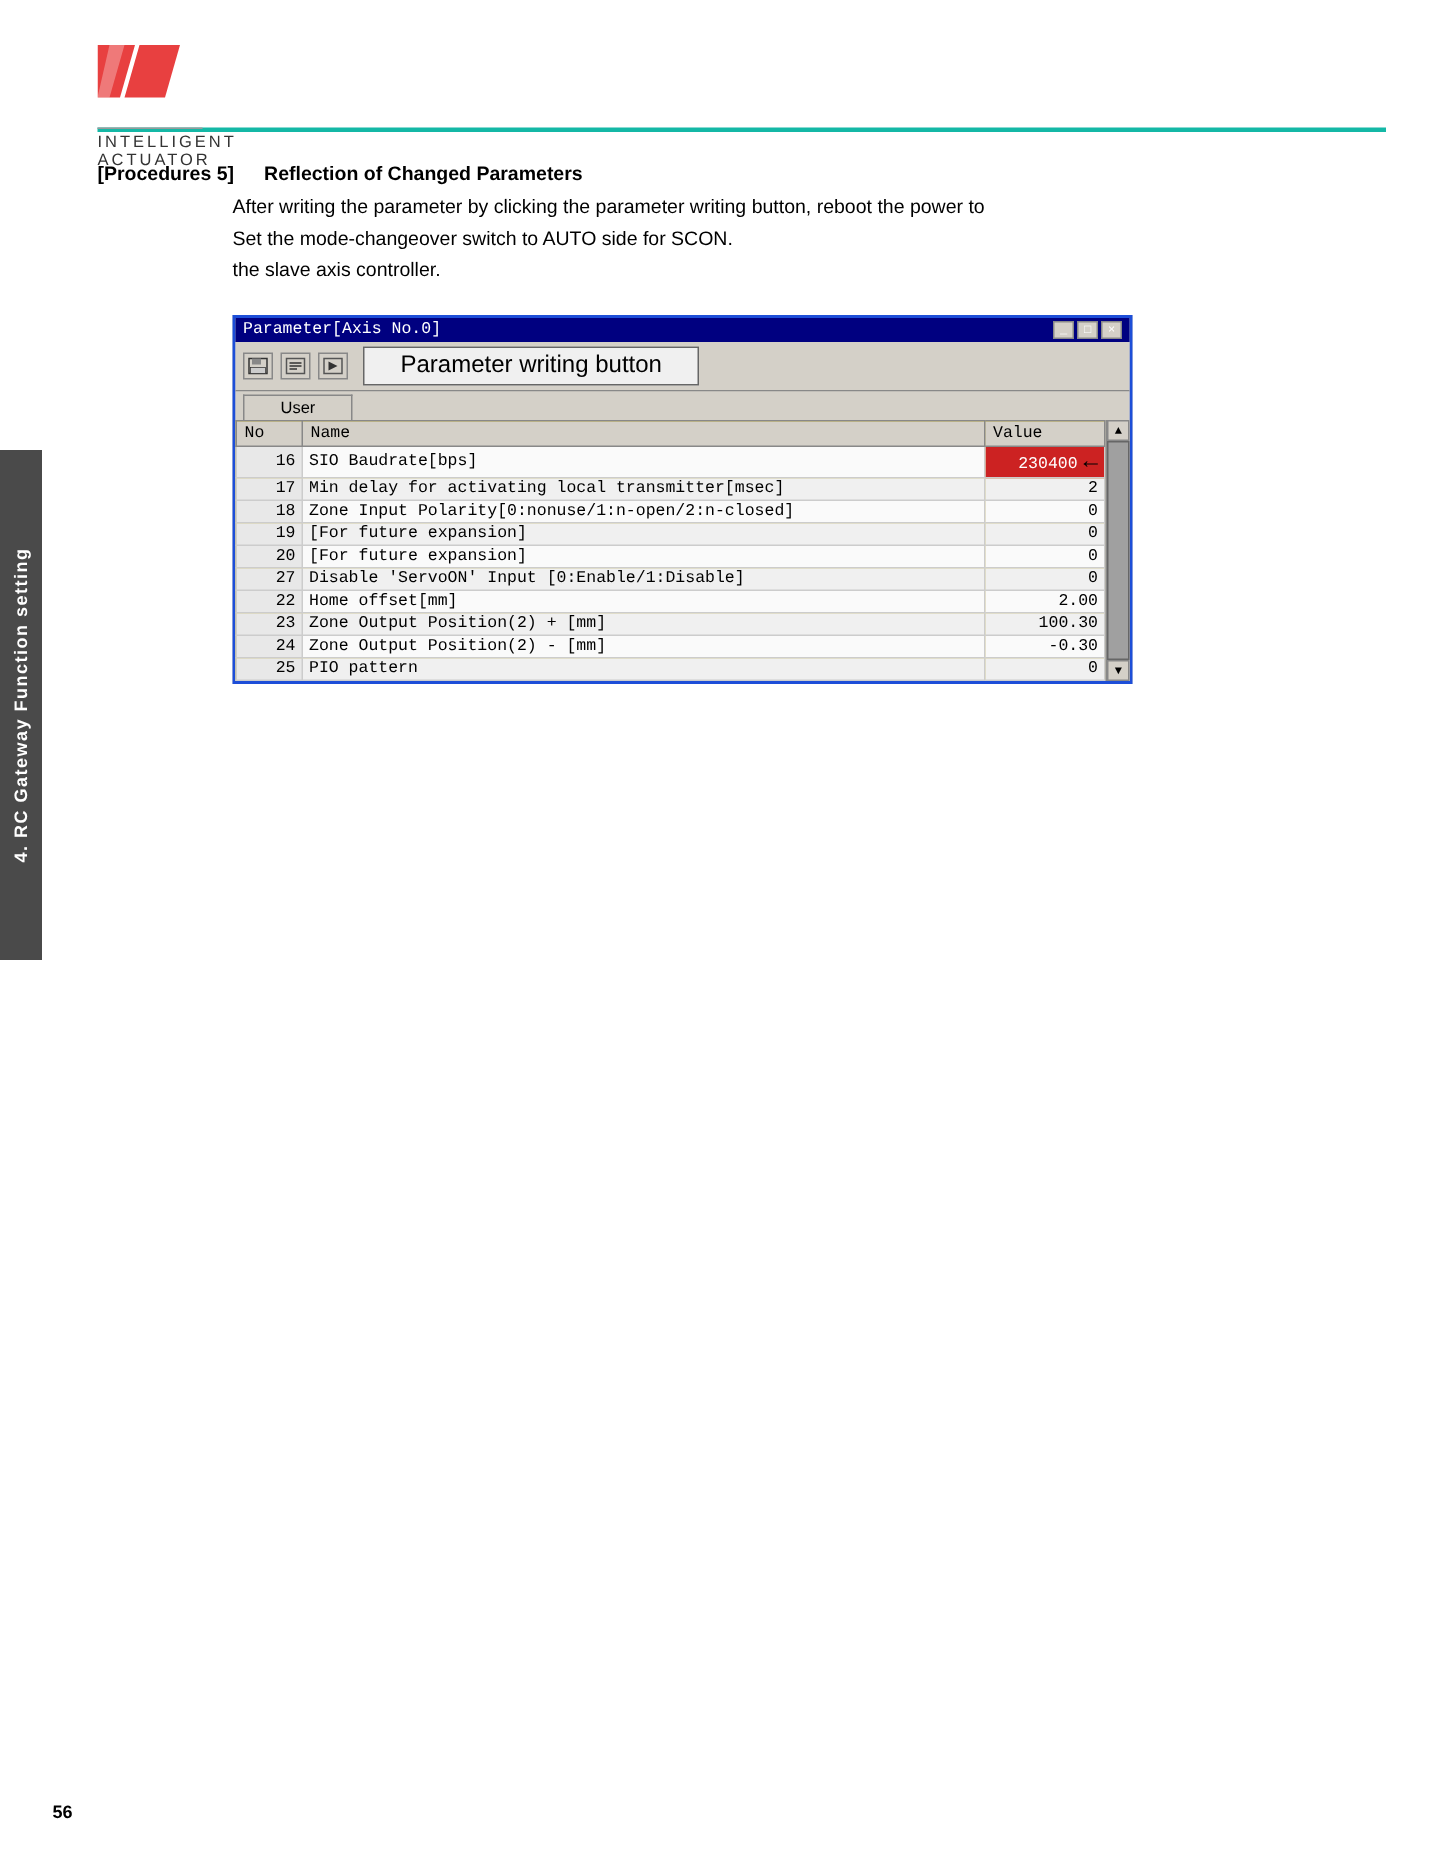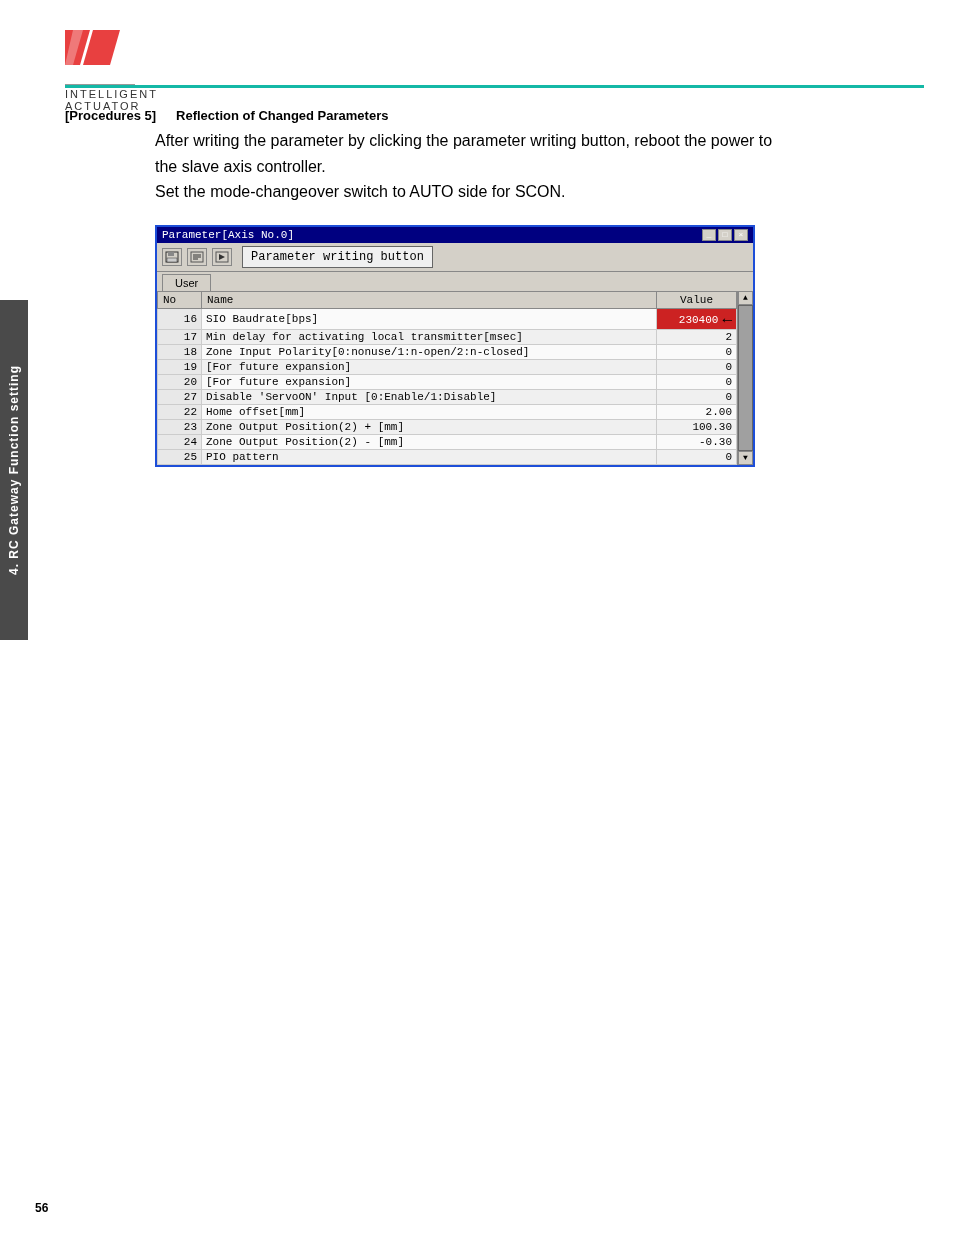--- a/index.html
+++ b/index.html
@@ -72,21 +72,21 @@
       margin-bottom: 20px;
     }
 
     .procedures-title {
       font-size: 13px;
       font-weight: bold;
       margin-bottom: 5px;
     }
 
     .procedures-text {
-      font-size: 16px;
+      font-size: 13px;
       margin-left: 90px;
       line-height: 1.6;
     }
 
     
     .param-window {
       border: 2px solid #1d4ed8;
       width: 600px;
       margin-left: 90px;
       background: #d4d0c8;
@@ -143,37 +143,37 @@
       display: flex;
       align-items: center;
       justify-content: center;
       font-size: 8px;
       cursor: pointer;
     }
 
     .write-button-callout {
       background: #f0f0f0;
       border: 1px solid #666;
-      padding: 3px 8px;
-      font-size: 12px;
-      font-family: Liberation Mono, monospace;
+      padding: 3px 24px;
+      font-size: 16px;
+      font-family: Liberation Sans, sans-serif;
       margin-left: 5px;
     }
 
     .param-tabs {
       background: #d4d0c8;
       padding: 2px 5px 0;
     }
 
     .param-tab {
       display: inline-block;
       background: #d4d0c8;
       border: 1px solid #888;
       border-bottom: none;
-      padding: 2px 12px;
+      padding: 2px 24px;
       font-size: 11px;
       cursor: pointer;
       font-family: Arial, sans-serif;
     }
 
     
     .param-table {
       width: 100%;
       border-collapse: collapse;
       background: #fde047;
@@ -184,21 +184,21 @@
     .param-table th {
       background: #d4d0c8;
       border: 1px solid #888;
       padding: 2px 5px;
       text-align: left;
       font-weight: normal;
       font-family: 'Courier New', monospace;
     }
 
     .param-table th.value-col {
-      text-align: center;
+      text-align: left;
       width: 80px;
     }
 
     .param-table td {
       border: 1px solid #ccc;
       padding: 1px 4px;
       background: white;
     }
 
     .param-table td.no-col {
@@ -304,22 +304,22 @@
     </div>
   </div>
 
   <div class="procedures">
     <div style="display:flex; gap: 20px;">
       <span class="procedures-title">[Procedures 5]</span>
       <span class="procedures-title" style="font-weight:bold;">Reflection of Changed Parameters</span>
     </div>
     <div class="procedures-text">
       <div>After writing the parameter by clicking the parameter writing button, reboot the power to</div>
+      <div>Set the mode-changeover switch to AUTO side for SCON.</div>
       <div>the slave axis controller.</div>
-      <div>Set the mode-changeover switch to AUTO side for SCON.</div>
     </div>
   </div>
 
   <div class="param-window" style="margin-left: 90px; margin-top: 10px;">
 
     <div class="param-titlebar">
       <span class="titlebar-title">Parameter[Axis No.0]</span>
       <div class="titlebar-controls">
         <div class="titlebar-btn">_</div>
         <div class="titlebar-btn">□</div>

